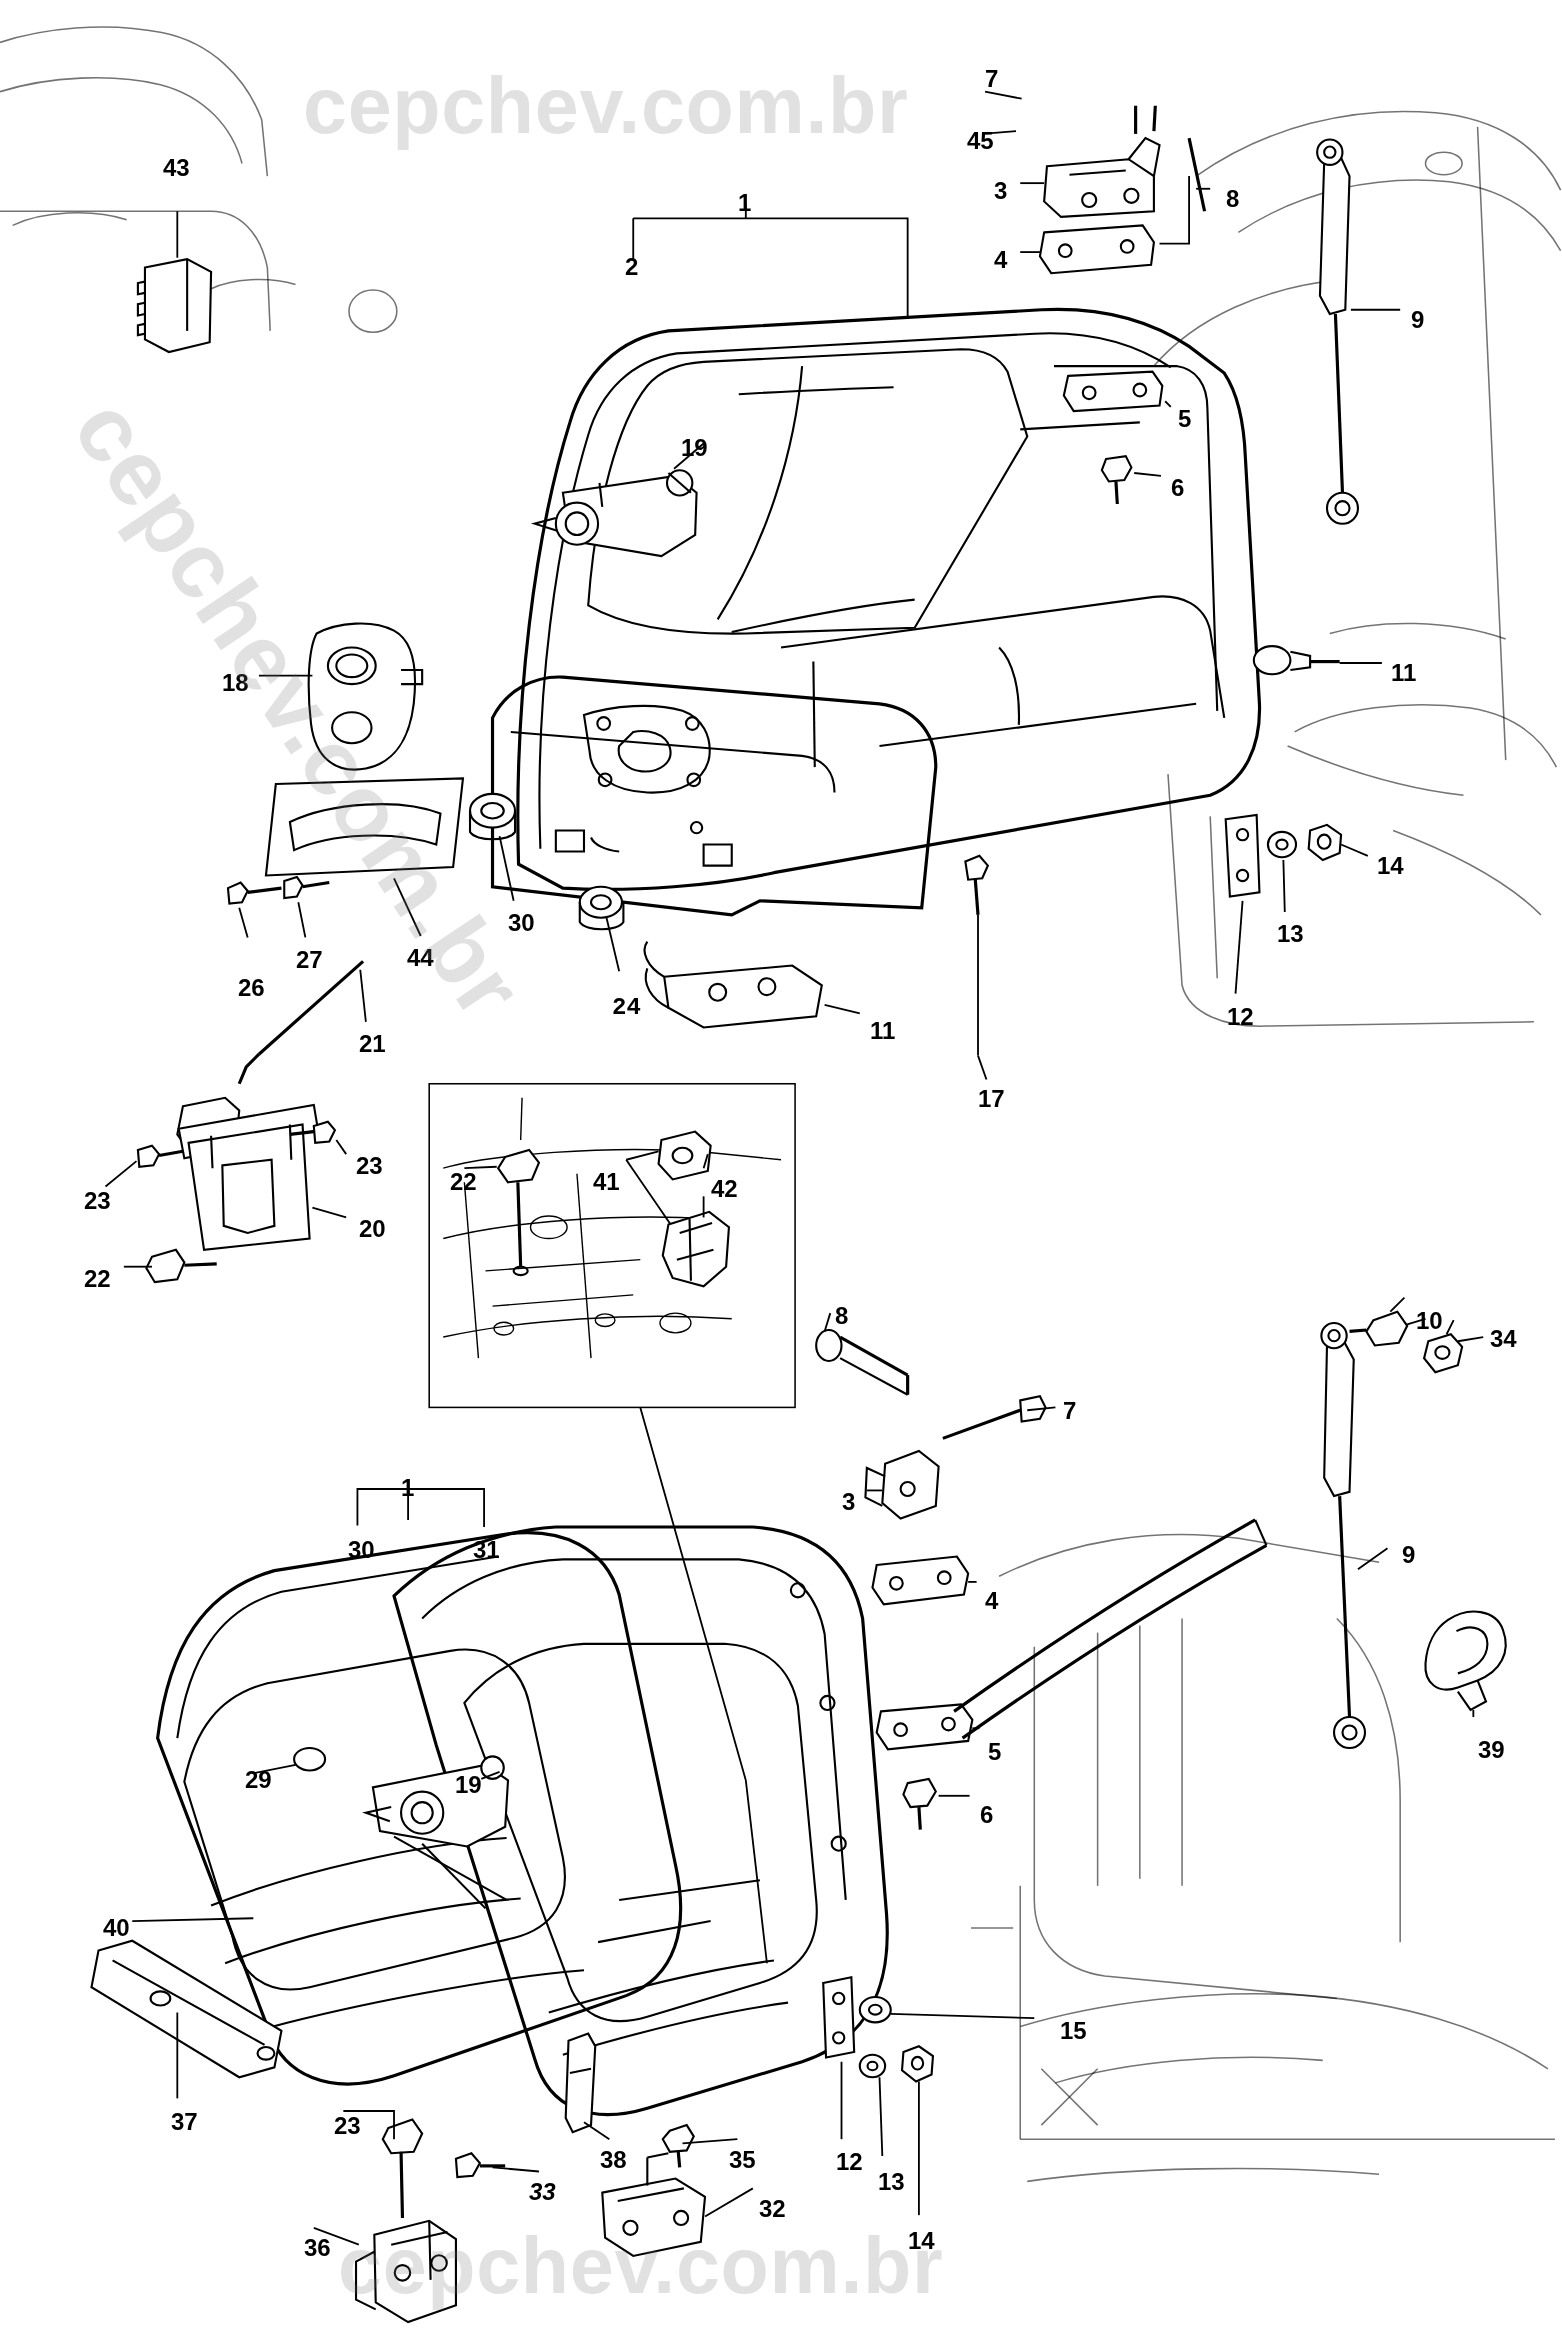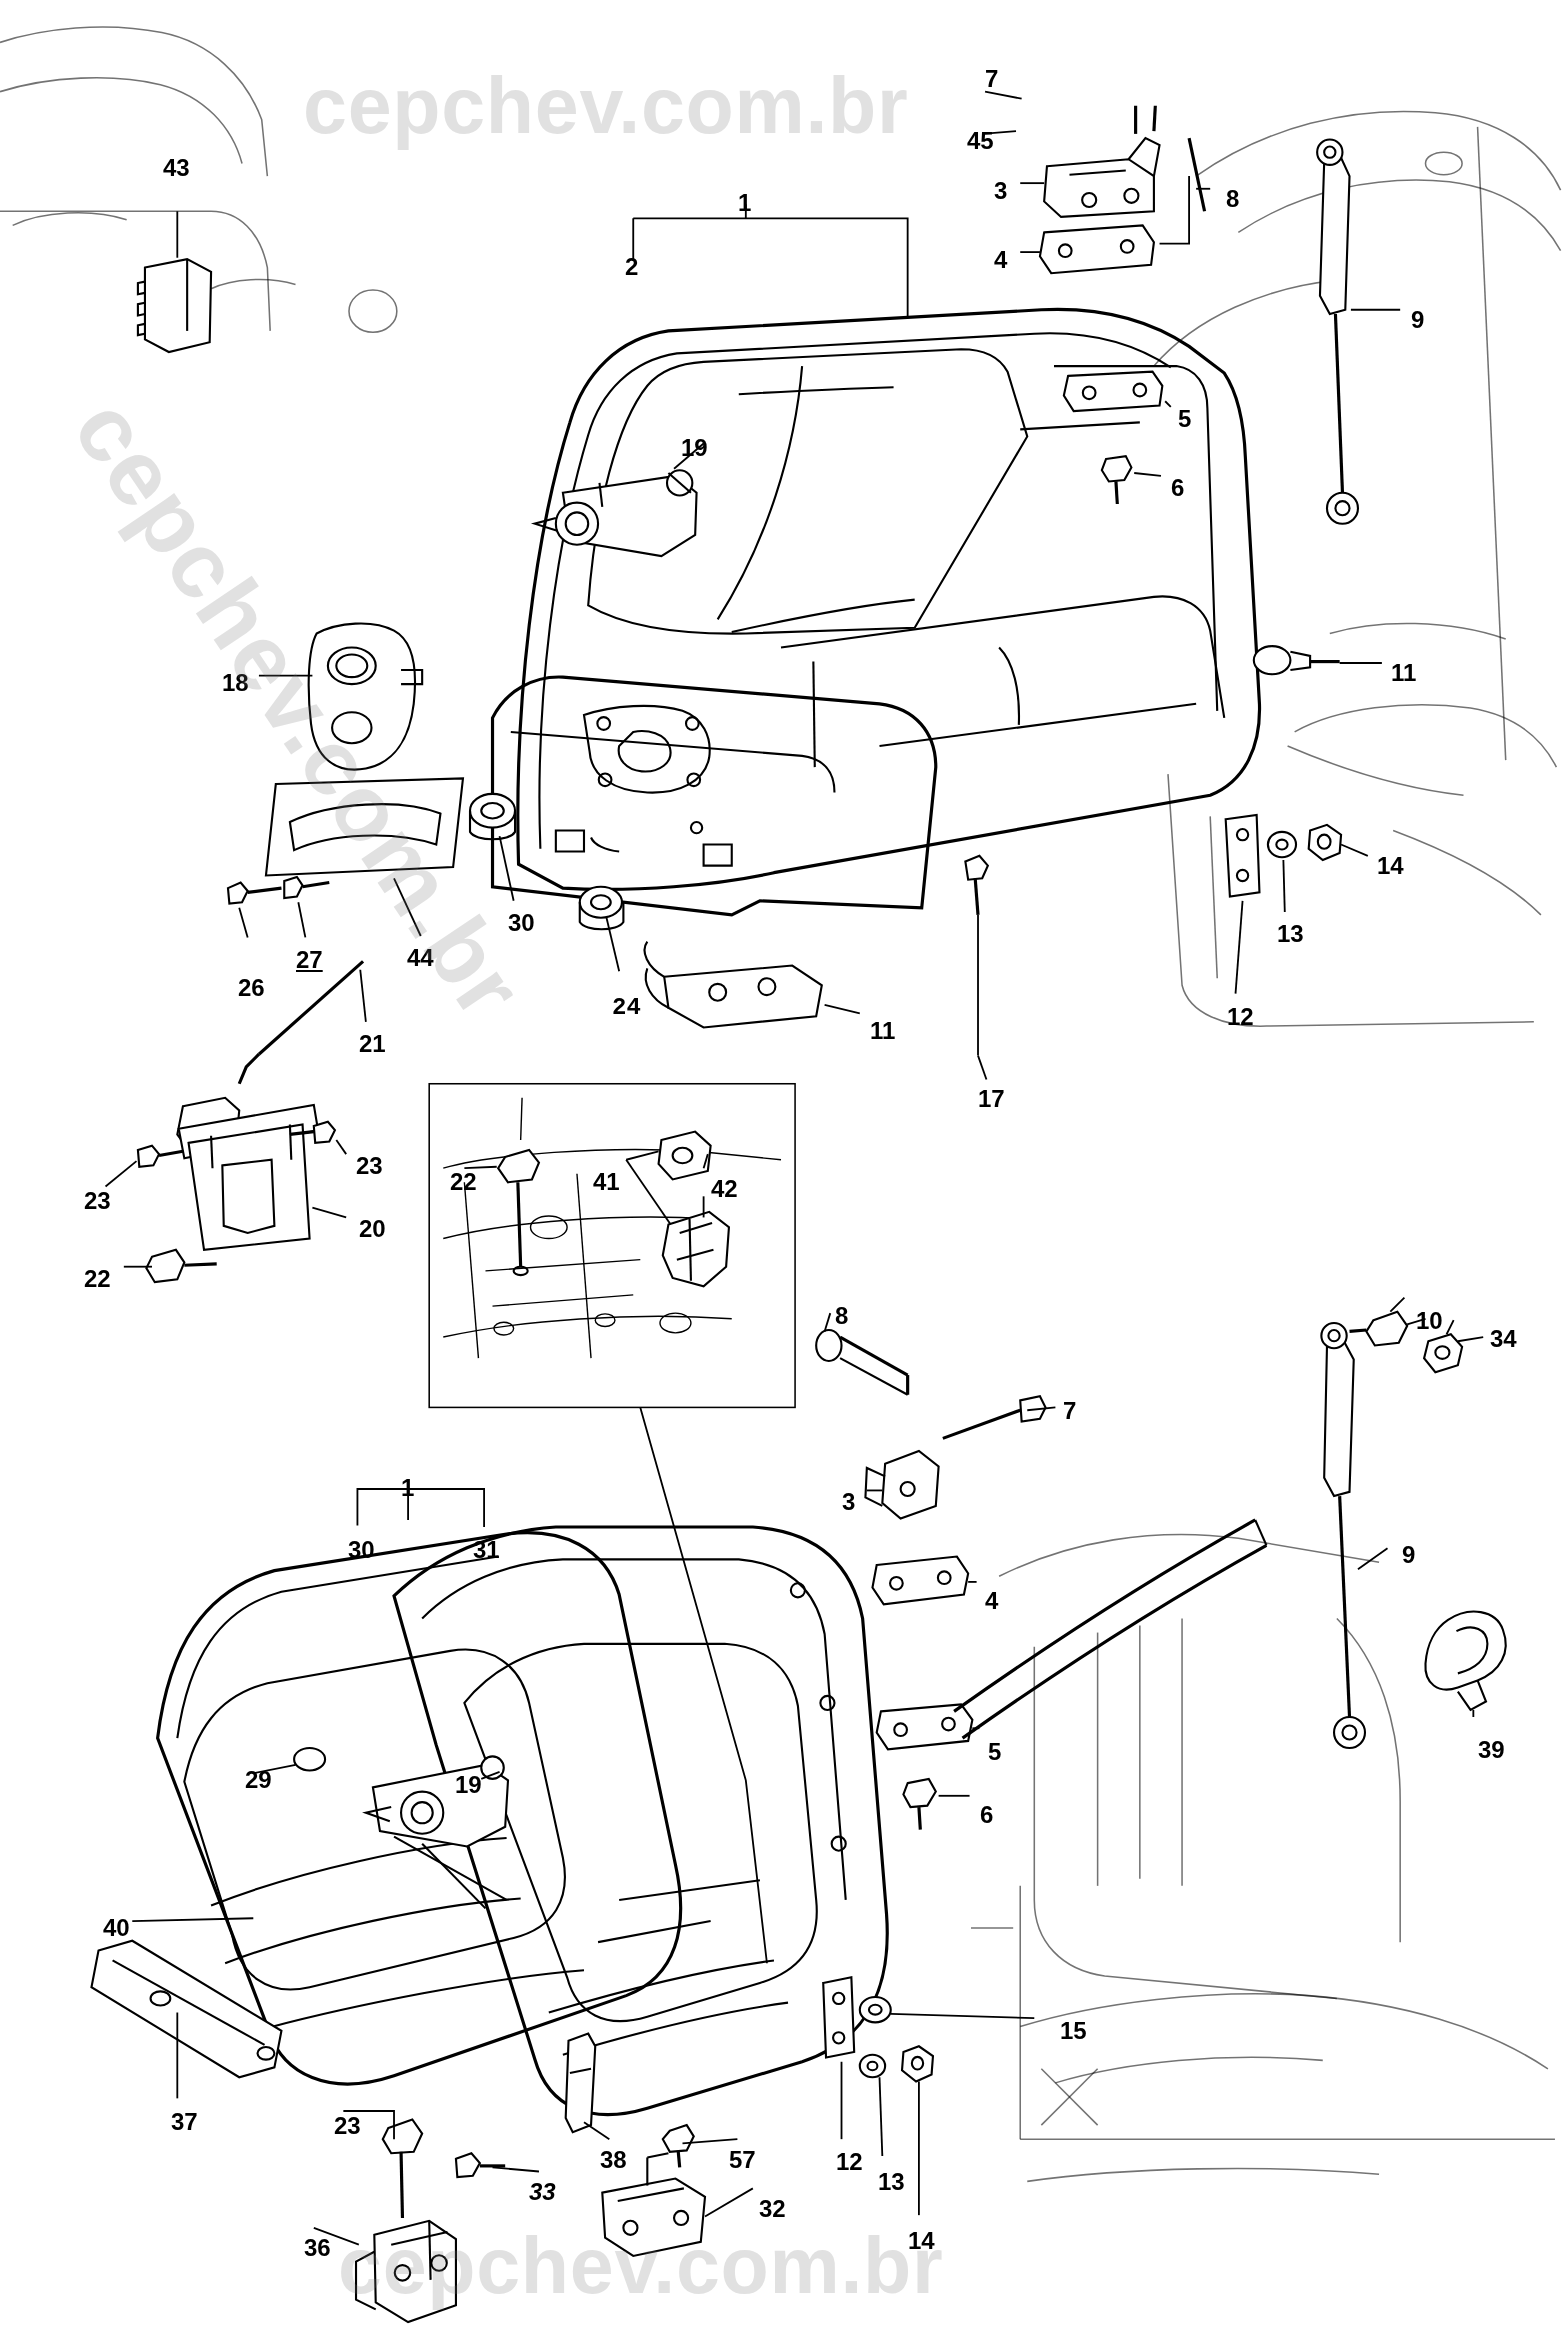--- a/index.html
+++ b/index.html
@@ -567,21 +567,21 @@
   <div class="callout" style="left:1171px;top:476px;">6</div>
   <div class="callout" style="left:681px;top:436px;">19</div>
   <div class="callout" style="left:1391px;top:661px;">11</div>
   <div class="callout" style="left:222px;top:671px;">18</div>
   <div class="callout" style="left:1377px;top:854px;">14</div>
   <div class="callout" style="left:1277px;top:922px;">13</div>
   <div class="callout" style="left:1227px;top:1005px;">12</div>
   <div class="callout" style="left:508px;top:911px;">30</div>
   <div class="callout" style="left:407px;top:946px;">44</div>
   <div class="callout" style="left:238px;top:948px;margin-top:28px;">26</div>
-  <div class="callout" style="left:296px;top:948px;text-decoration:underline;">27</div>
+  <div class="callout" style="left:296px;top:948px;">27</div>
   <div class="callout" style="left:612px;top:996px;font-family:Liberation Mono, monospace;">24</div>
   <div class="callout" style="left:870px;top:1019px;">11</div>
   <div class="callout" style="left:978px;top:1087px;">17</div>
   <div class="callout" style="left:359px;top:1032px;">21</div>
   <div class="callout" style="left:356px;top:1154px;">23</div>
   <div class="callout" style="left:84px;top:1189px;">23</div>
   <div class="callout" style="left:359px;top:1217px;">20</div>
   <div class="callout" style="left:84px;top:1267px;">22</div>
   <div class="callout" style="left:450px;top:1170px;">22</div>
   <div class="callout" style="left:593px;top:1170px;">41</div>
@@ -599,21 +599,21 @@
   <div class="callout" style="left:985px;top:1589px;">4</div>
   <div class="callout" style="left:988px;top:1740px;">5</div>
   <div class="callout" style="left:980px;top:1803px;">6</div>
   <div class="callout" style="left:245px;top:1768px;">29</div>
   <div class="callout" style="left:455px;top:1773px;">19</div>
   <div class="callout" style="left:103px;top:1916px;">40</div>
   <div class="callout" style="left:1060px;top:2019px;">15</div>
   <div class="callout" style="left:171px;top:2110px;">37</div>
   <div class="callout" style="left:334px;top:2114px;">23</div>
   <div class="callout" style="left:600px;top:2148px;">38</div>
-  <div class="callout" style="left:729px;top:2148px;">57</div>
+  <div class="callout" style="left:729px;top:2148px;">35</div>
   <div class="callout" style="left:836px;top:2150px;">12</div>
   <div class="callout" style="left:878px;top:2170px;">13</div>
   <div class="callout" style="left:529px;top:2180px;font-style:italic;">33</div>
   <div class="callout" style="left:759px;top:2197px;">32</div>
   <div class="callout" style="left:908px;top:2229px;">14</div>
   <div class="callout" style="left:304px;top:2236px;text-align:center;">36</div>
 
   <div class="wm" id="wm-top">cepchev.com.br</div>
   <div class="wm" id="wm-diag">cepchev.com.br</div>
   <div class="wm" id="wm-bottom">cepchev.com.br</div>

